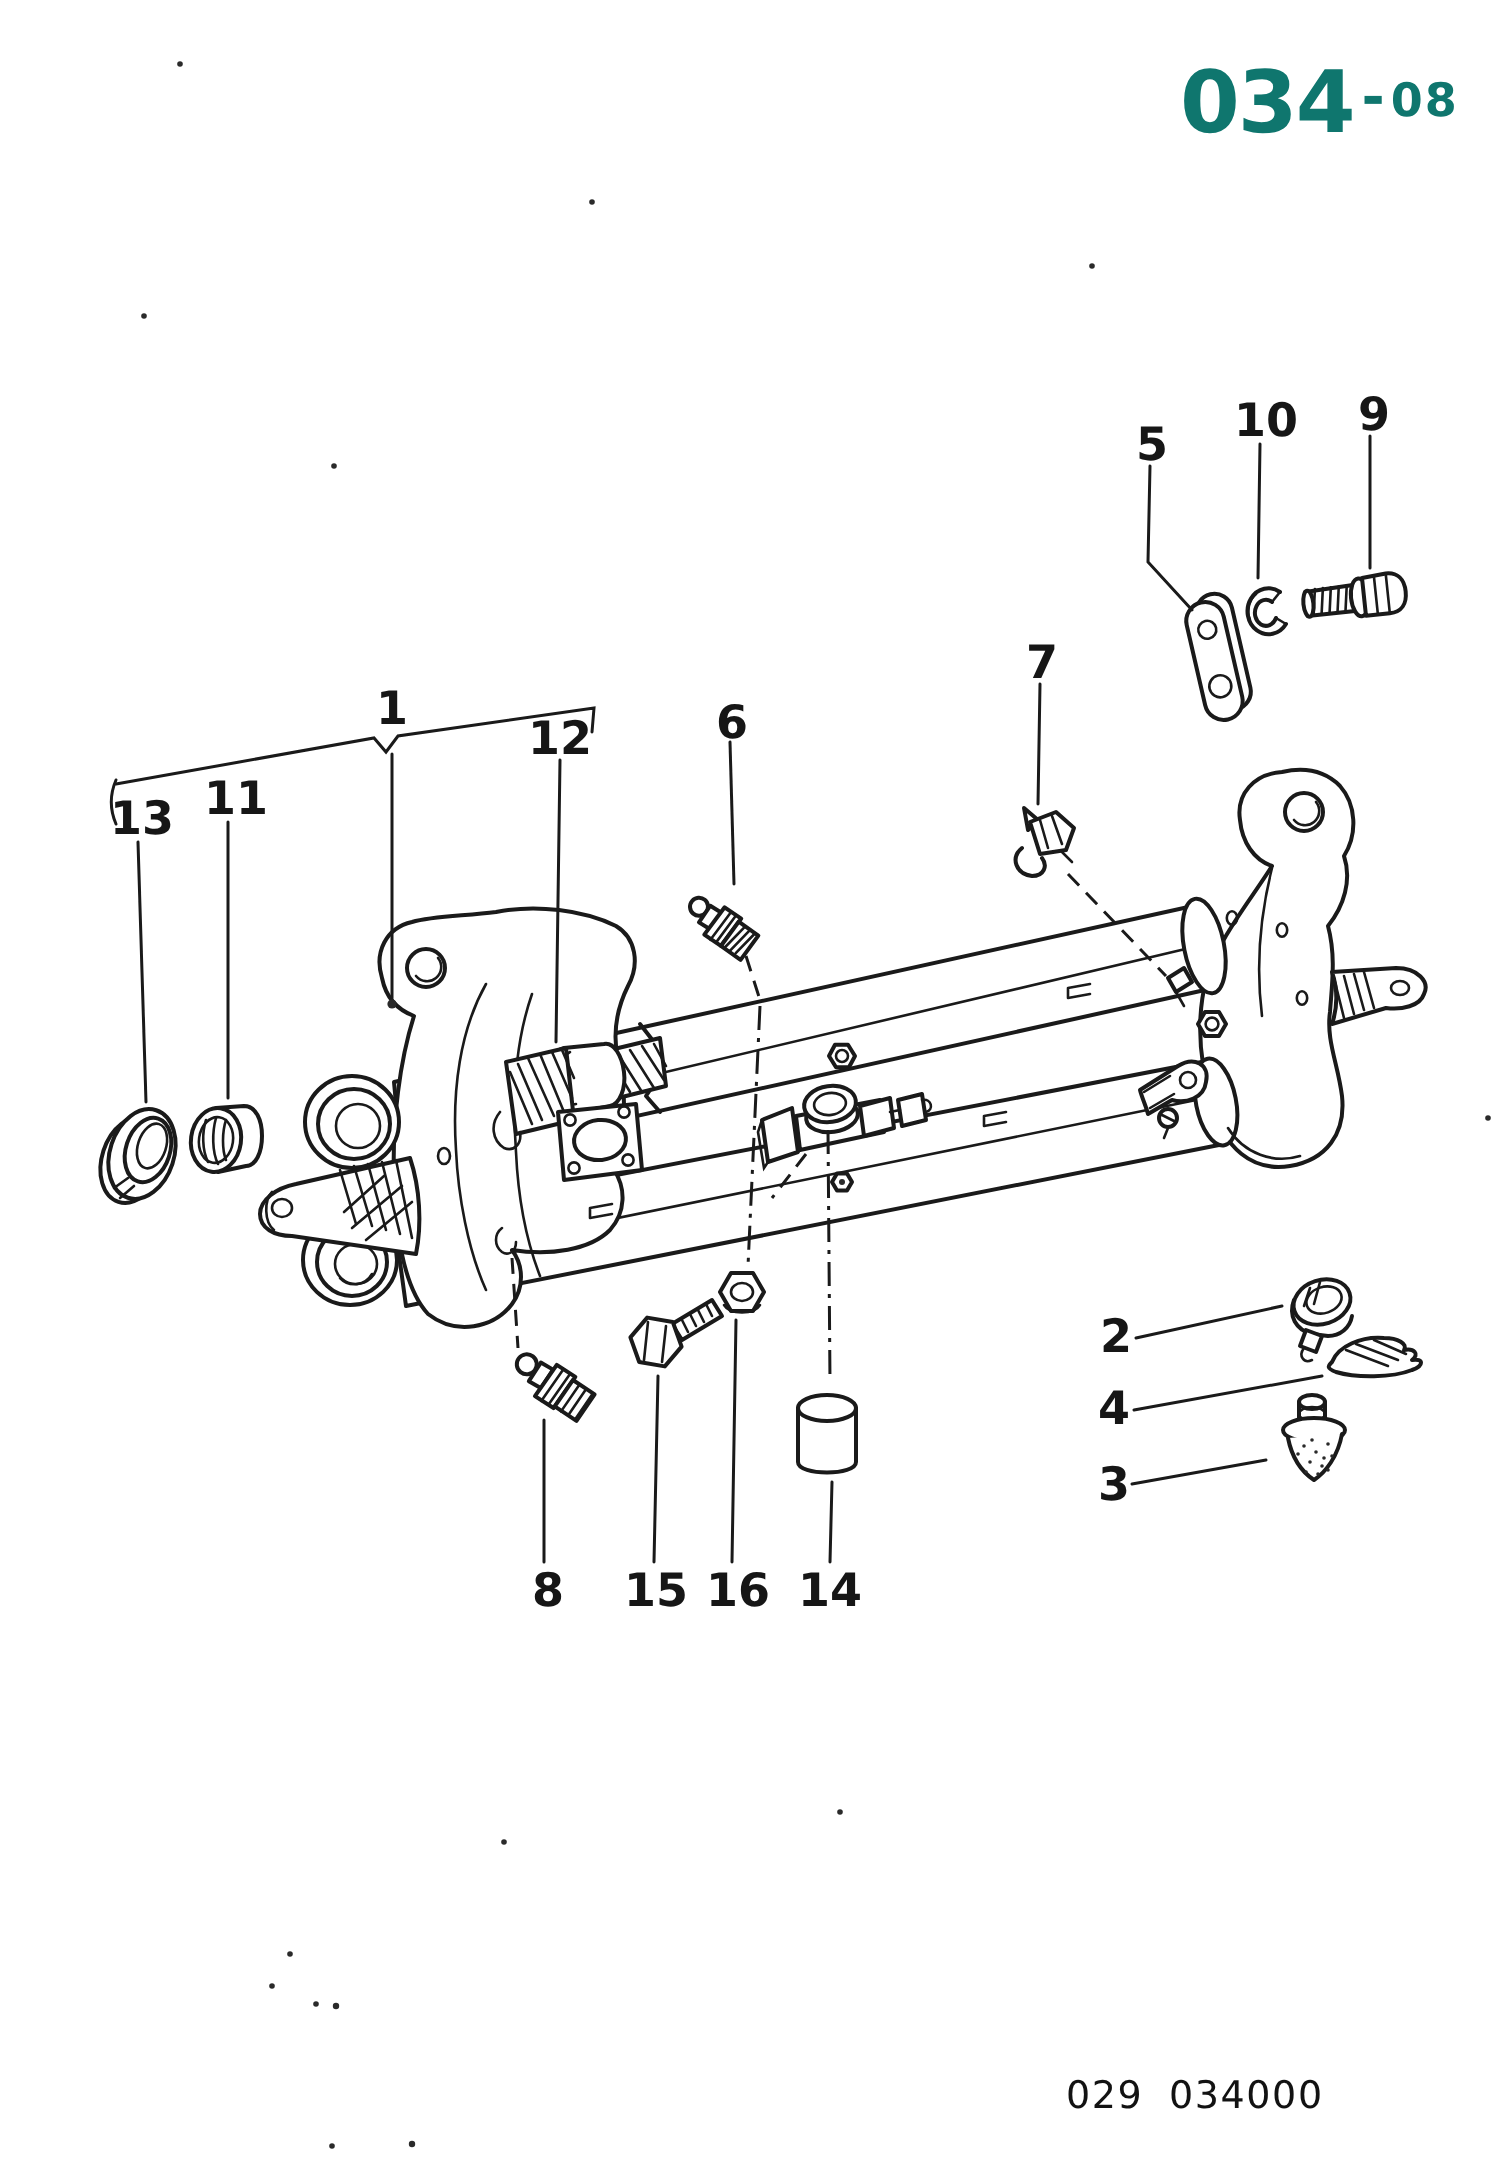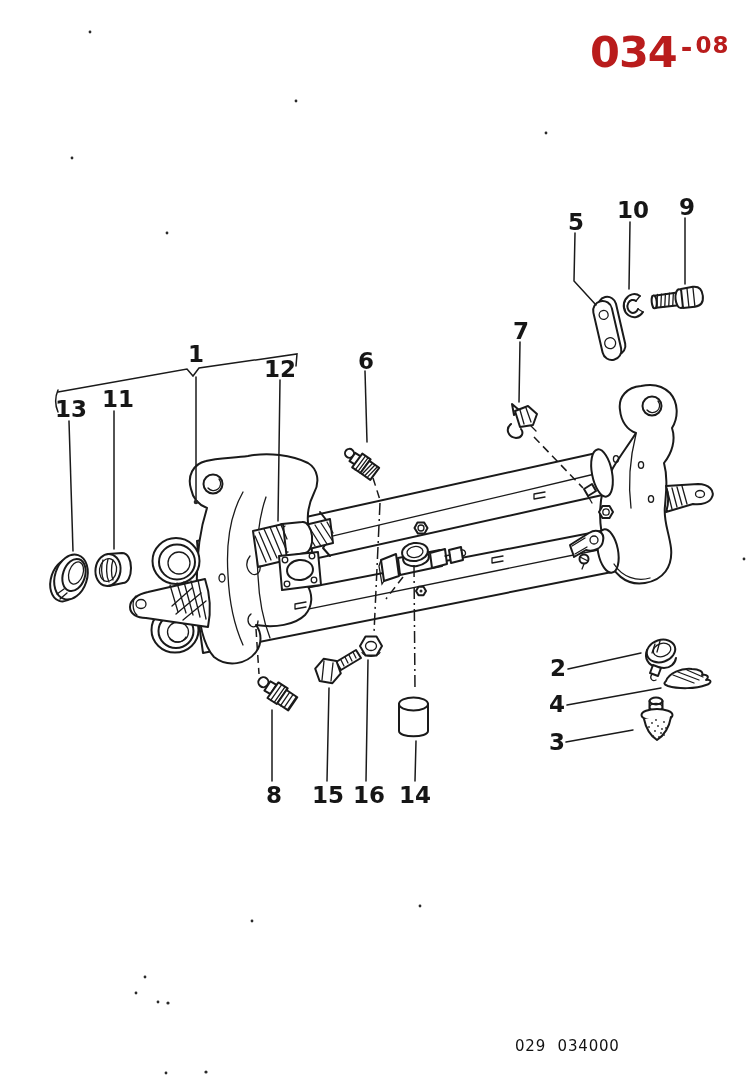--- a/index.html
+++ b/index.html
@@ -1,28 +1,28 @@
 <!DOCTYPE html>
 <html><head>
 <meta charset="utf-8">
 <style>
   html,body{margin:0;padding:0;}
   body{
     width:752px;height:1086px;background:#ffffff;position:relative;
     font-family:"DejaVu Sans",sans-serif;overflow:hidden;
   }
   .code{
-    position:absolute;left:590px;top:34px;display:flex;align-items:flex-start;
-    font-weight:bold;color:#b91c1c;font-family:"DejaVu Sans",sans-serif;
+    position:absolute;left:590px;top:34px;display:flex;align-items:center;
+    font-weight:bold;color:#0f766e;font-family:"DejaVu Sans",sans-serif;
   }
   .code .main{font-size:43px;line-height:.88;letter-spacing:-1px;}
   .code .dashc{font-size:28px;line-height:1;margin:0 3px 7px 4px;}
   .code .suffix{font-size:23px;line-height:1;margin-bottom:3px;letter-spacing:1px;}
   .drawing-number{
-    position:absolute;left:515px;top:1037px;font-size:15px;color:#121212;
+    position:absolute;left:533px;top:1037px;font-size:19px;color:#121212;
     letter-spacing:.8px;word-spacing:6px;font-family:"DejaVu Sans",sans-serif;
   }
   svg{position:absolute;left:0;top:0;}
   .ln{fill:none;stroke:#1a1a1a;stroke-width:2;stroke-linecap:round;stroke-linejoin:round;}
   .fw{fill:#ffffff;stroke:#1a1a1a;stroke-width:2;stroke-linejoin:round;stroke-linecap:round;}
   .thin{fill:none;stroke:#1a1a1a;stroke-width:1.3;stroke-linecap:round;}
   .lead{fill:none;stroke:#1a1a1a;stroke-width:1.5;stroke-linecap:round;}
   .dash{fill:none;stroke:#1a1a1a;stroke-width:1.5;stroke-dasharray:8 5;}
   .dashdot{fill:none;stroke:#1a1a1a;stroke-width:1.5;stroke-dasharray:12 4 2 4;}
   .lbl{font-family:"DejaVu Sans",sans-serif;font-size:23px;font-weight:bold;fill:#161616;text-anchor:middle;}

